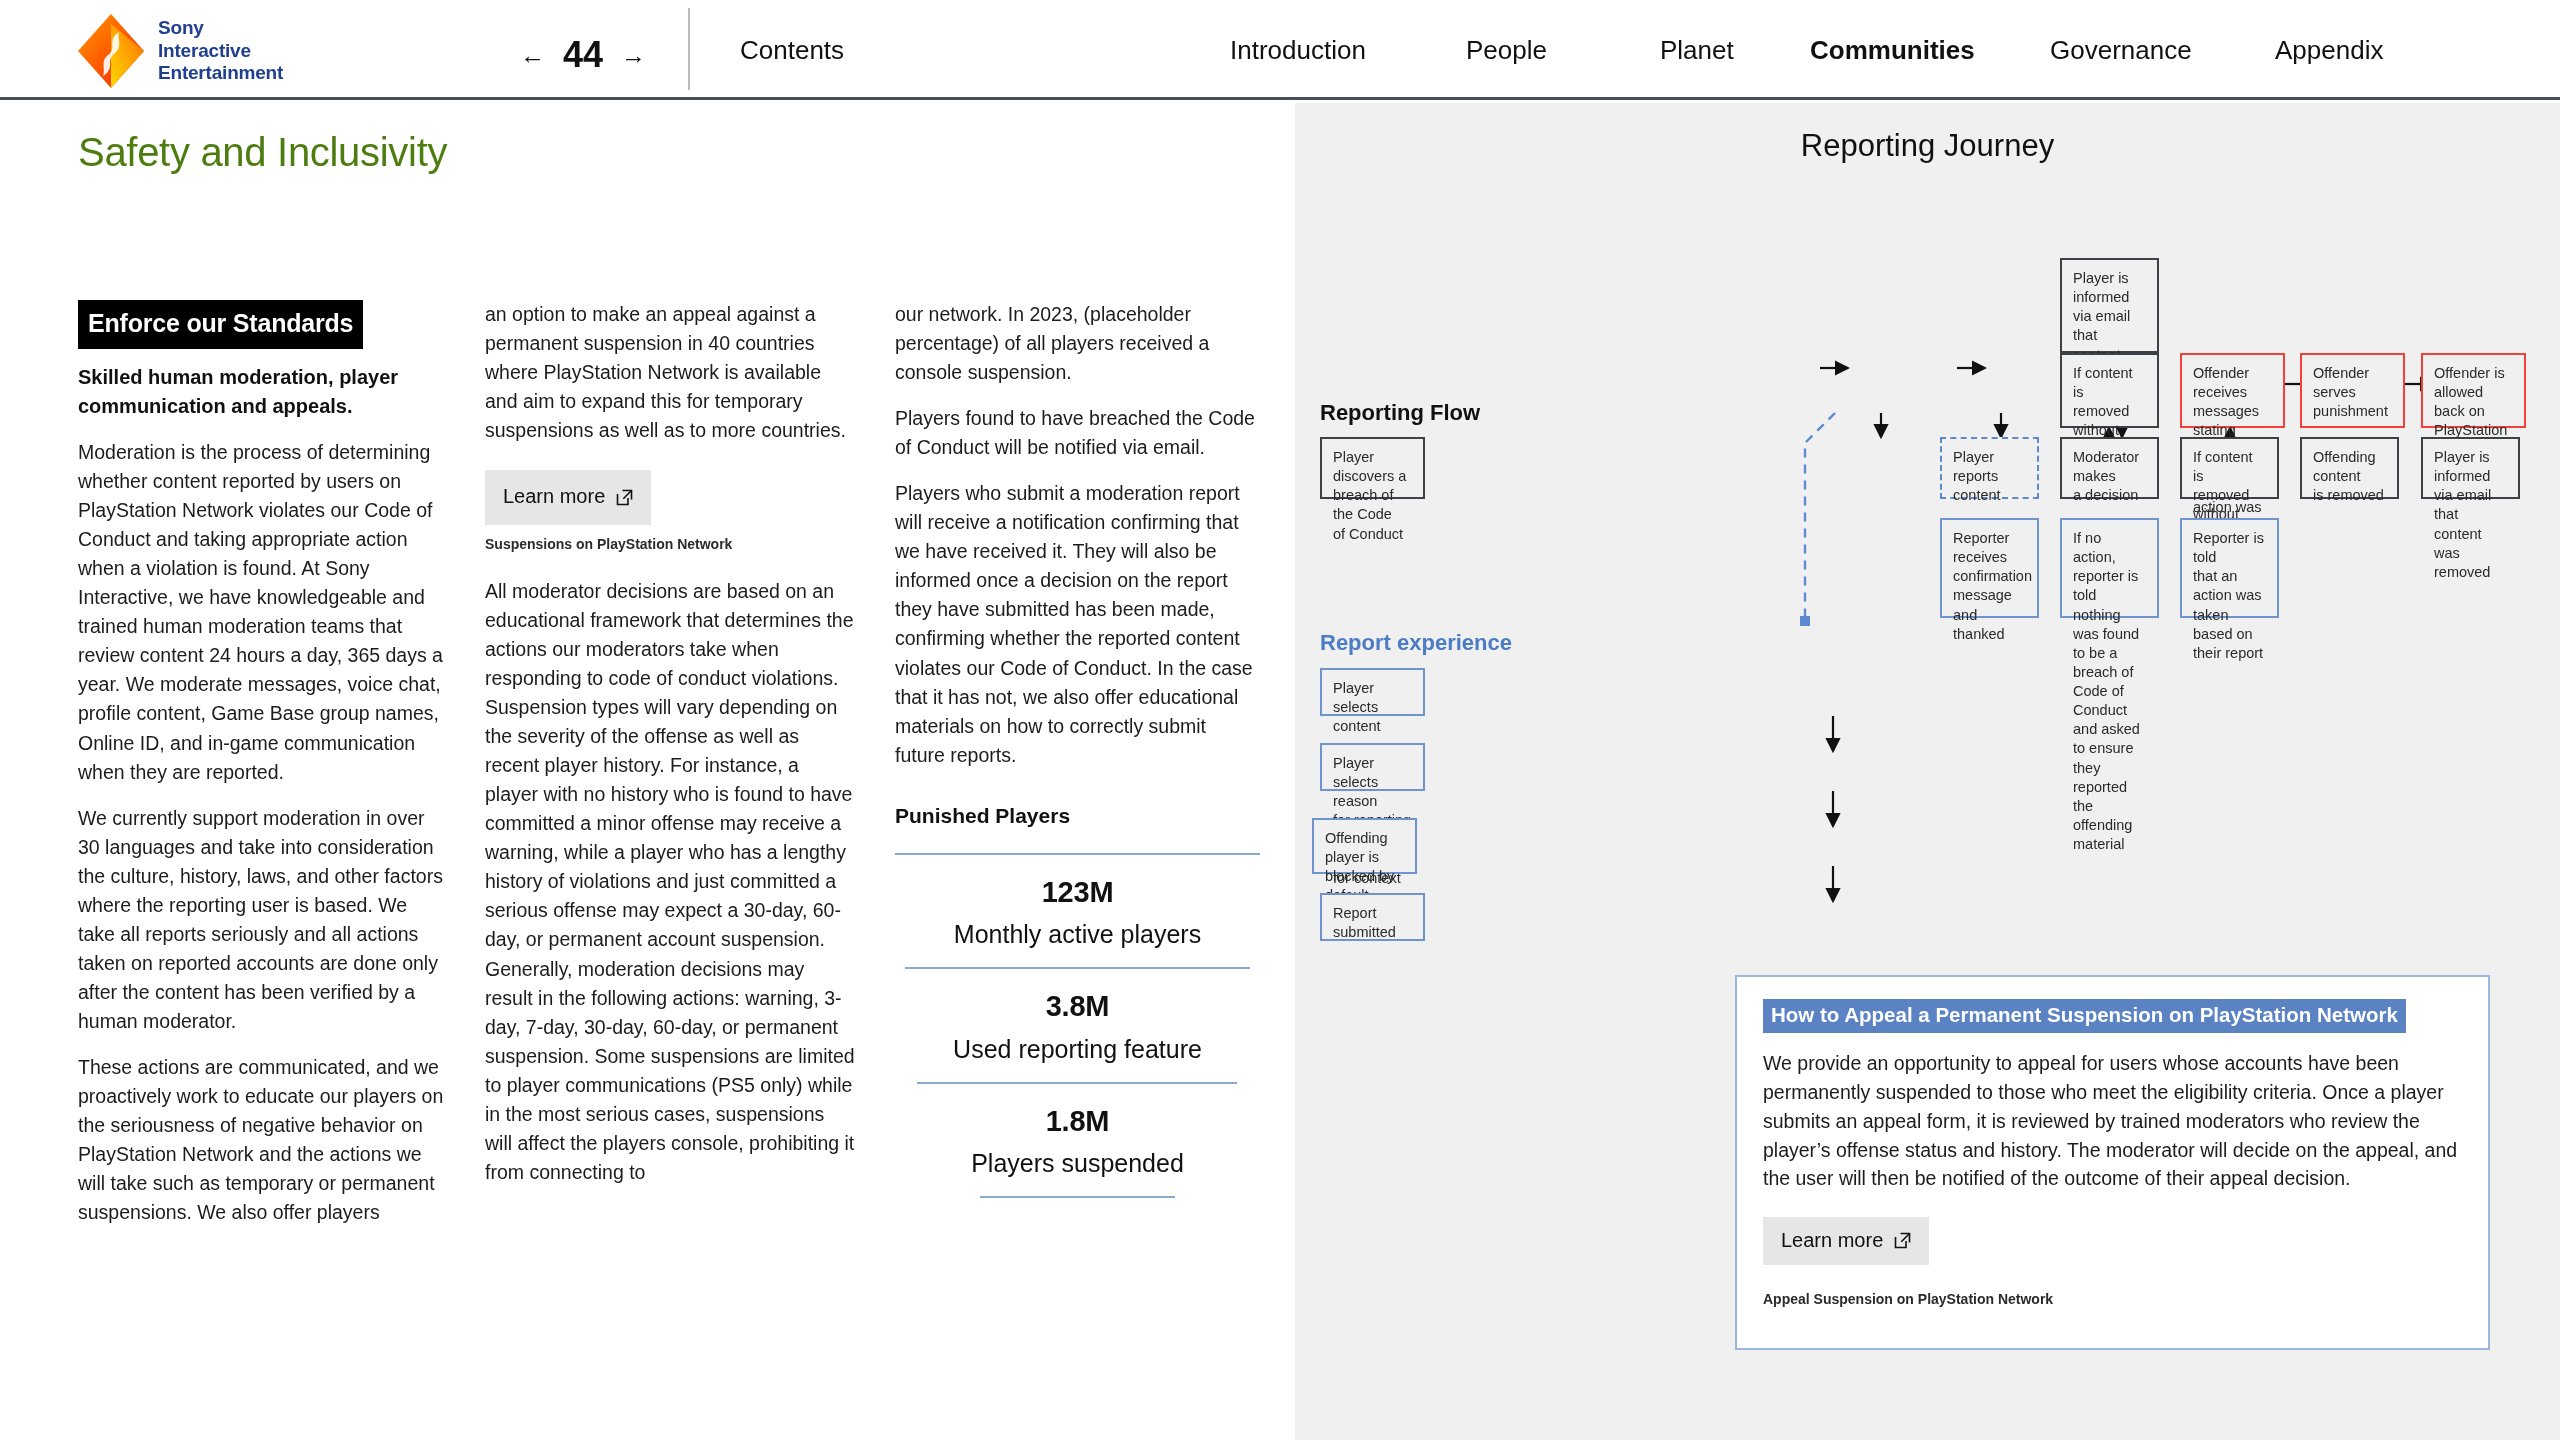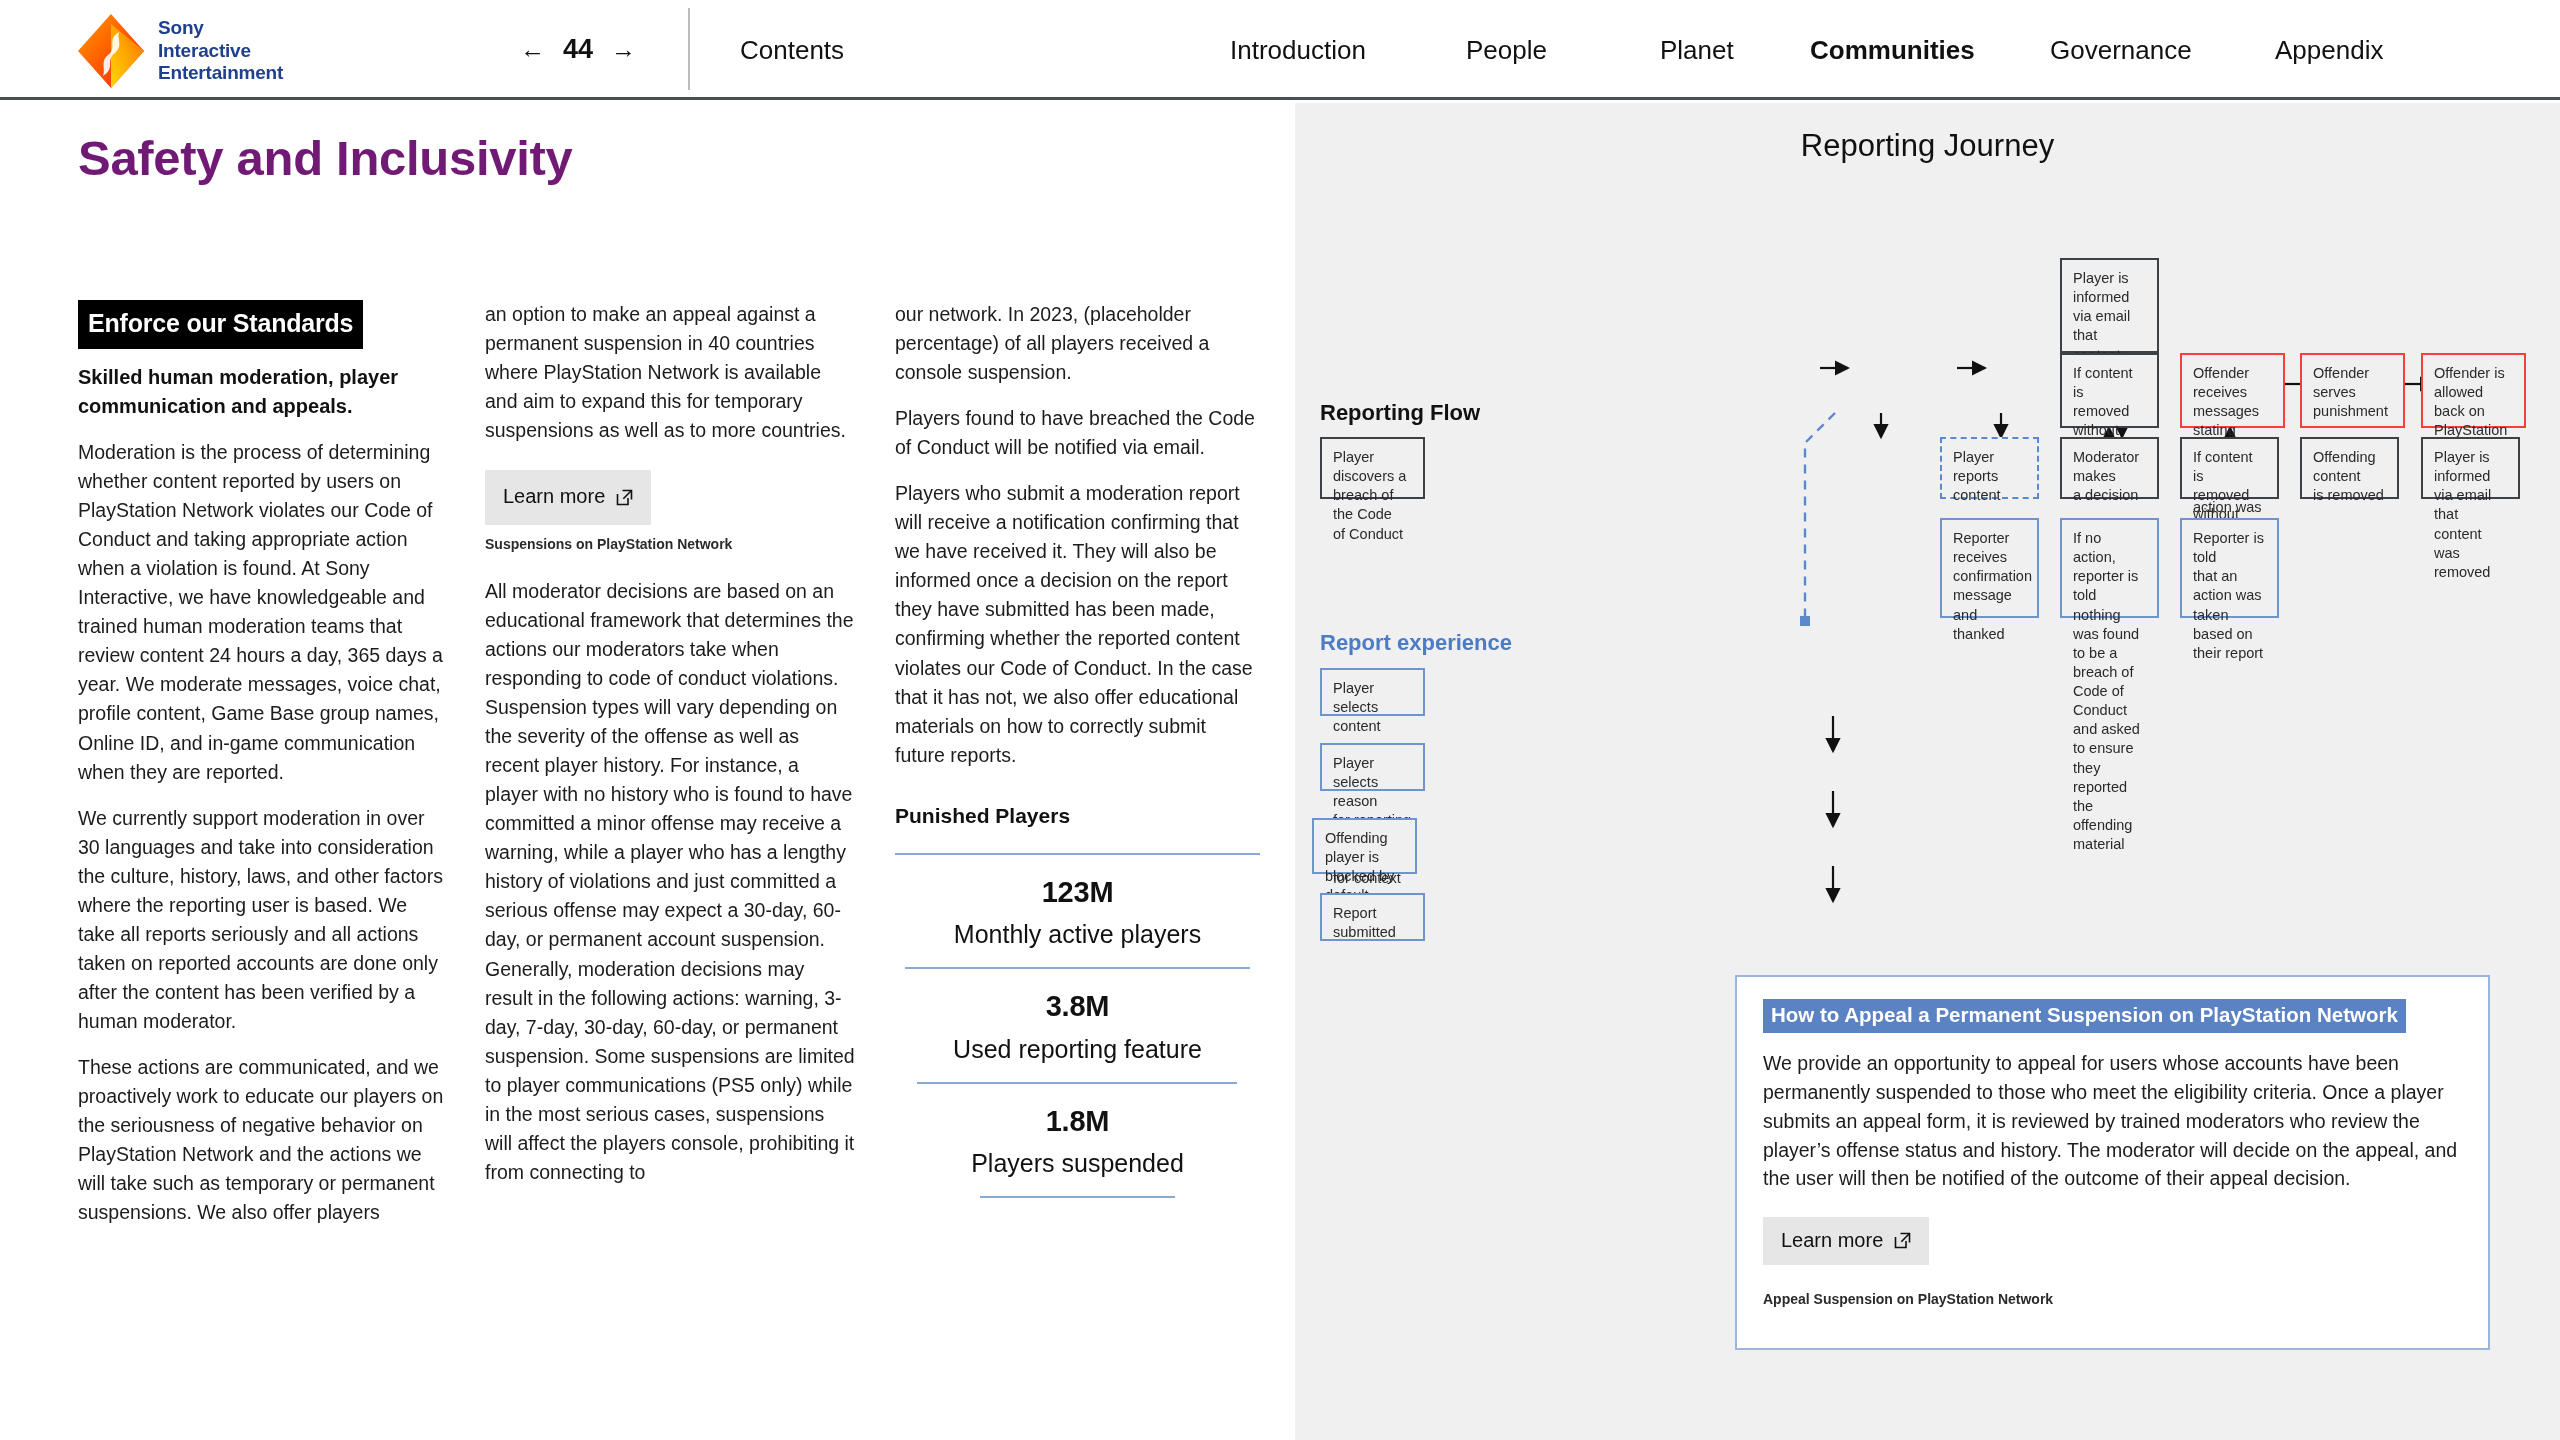--- a/index.html
+++ b/index.html
@@ -17,21 +17,21 @@
     background: #ffffff;
     border-bottom: 3px solid #4a4f55;
     display: flex; align-items: center;
   }
   .logo-wrap { position: absolute; left: 78px; top: 14px; display: flex; align-items: center; gap: 14px; }
   .logo-diamond { width: 66px; height: 74px; position: relative; }
   .logo-text { font-size: 19px; line-height: 1.18; color: #1f3f8f; font-weight: 700; letter-spacing: -0.2px; }
 
   .pager { position: absolute; left: 520px; top: 34px; display: flex; align-items: center; gap: 18px; }
   .pager .arrow { font-size: 25px; color: #111; line-height: 1; cursor: pointer; }
-  .pager .pagenum { font-size: 27px; font-weight: 700; color: #111; }
+  .pager .pagenum { font-size: 36px; font-weight: 700; color: #111; }
 
   .nav-divider { position: absolute; left: 688px; top: 8px; width: 2px; height: 82px; background: #bcbcbc; }
 
   .navlinks { position: absolute; left: 740px; top: 0; width: 1760px; height: 100px; display: flex; align-items: center; }
   .navlink { font-size: 26px; color: #111; white-space: nowrap; cursor: pointer; }
   .navlink.active { font-weight: 700; }
   .nl-contents   { position: absolute; left: 0px;    }
   .nl-intro      { position: absolute; left: 490px;  }
   .nl-people     { position: absolute; left: 726px;  }
   .nl-planet     { position: absolute; left: 920px;  }
@@ -44,21 +44,21 @@
     position: absolute; left: 1295px; top: 103px;
     width: 1265px; height: 1337px;
     background: #f0f0f0;
   }
   .journey-title {
     position: absolute; left: 1295px; top: 128px; width: 1265px;
     text-align: center; font-size: 31px; color: #111;
   }
 
   
-  .page-title { position: absolute; left: 78px; top: 130px; font-size: 49px; font-weight: 700; color: #701a75; letter-spacing: -0.3px; }
+  .page-title { position: absolute; left: 78px; top: 130px; font-size: 40px; font-weight: 400; color: #4d7c0f; letter-spacing: -0.3px; }
 
   .col { position: absolute; font-size: 19.5px; line-height: 1.49; color: #1c1c1c; }
   .col p { margin-bottom: 17px; }
   .col1 { left: 78px; top: 300px; width: 370px; }
   .col2 { left: 485px; top: 300px; width: 370px; }
   .col3 { left: 895px; top: 300px; width: 365px; }
 
   .badge-black {
     display: inline-block; background: #000; color: #fff;
     font-size: 25px; font-weight: 700; padding: 5px 10px 7px 10px; margin-bottom: 14px;

